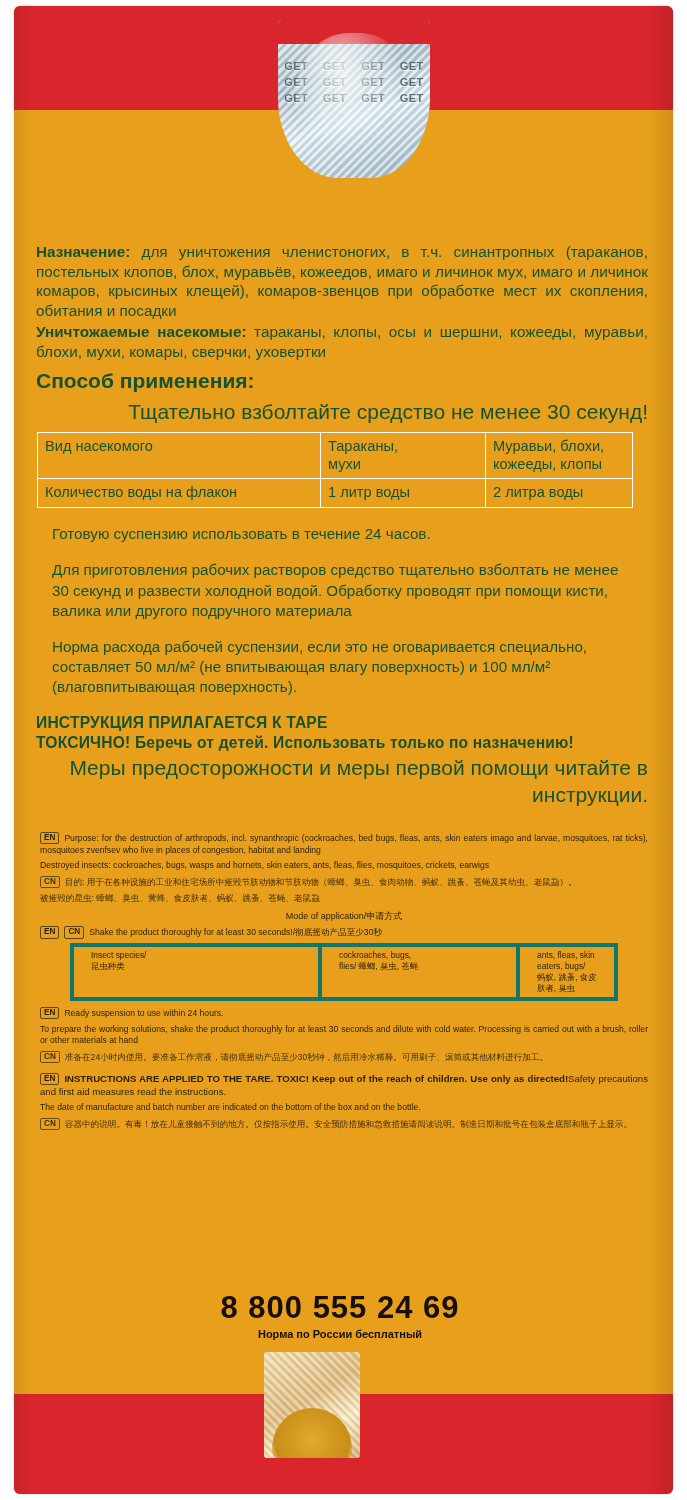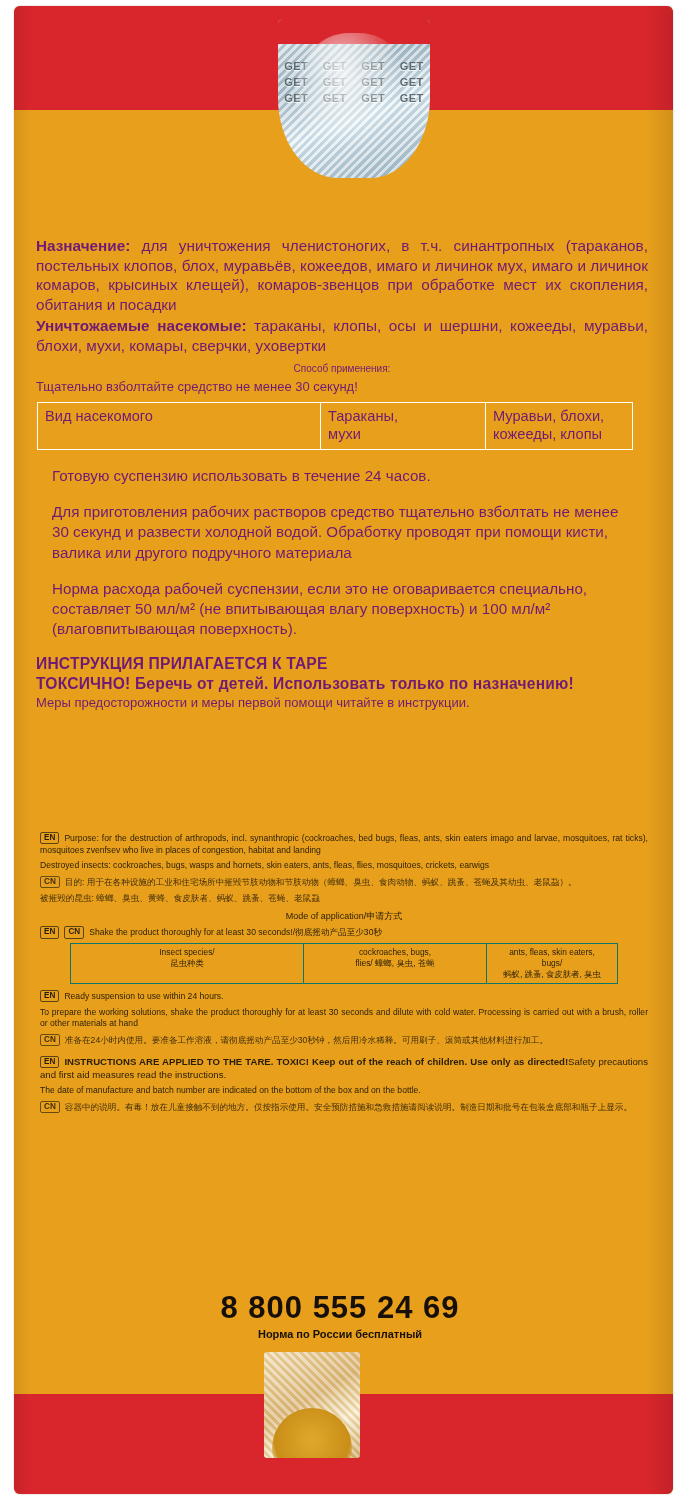--- a/index.html
+++ b/index.html
@@ -128,43 +128,43 @@
     left: 8px; bottom: -30px;
     width: 80px; height: 80px;
     border-radius: 50%;
     background: radial-gradient(circle at 50% 40%, #e0a92c, #c98e18 60%, rgba(201,142,24,0) 72%);
   }
 
   
   .content {
     position: absolute;
     left: 22px;
-    top: 230px;
+    top: 236px;
     width: 612px;
-    color: #701a75;
+    color: #14532d;
   }
   .ru {
     font-size: 15.3px;
     line-height: 1.28;
     text-align: justify;
     margin: 0 0 2px 0;
   }
   .ru b { font-weight: bold; }
 
   .ru-center {
-    text-align: center;
-    font-weight: normal;
-    font-size: 10px;
+    text-align: left;
+    font-weight: bold;
+    font-size: 21px;
     margin: 8px 0 5px 0;
   }
   .ru-plain {
-    font-size: 13px;
+    font-size: 21px;
     line-height: 1.3;
     margin: 0 0 3px 0;
-    text-align: left;
+    text-align: right;
   }
 
   table.ru-table {
     border-collapse: collapse;
     width: 596px;
     margin: 6px 0 8px 1px;
     font-size: 14.6px;
   }
   table.ru-table td {
     border: 1px solid #ffffff;
@@ -221,25 +221,24 @@
     margin: 6px 0 3px 0;
   }
 
   table.sm-table {
     border-collapse: collapse;
     width: 548px;
     margin: 4px 0 6px 30px;
     font-size: 8.4px;
   }
   table.sm-table td {
-    border: 1px solid #0f766e;
-    padding: 3px 11px;
+    border: 4px solid #0f766e;
+    padding: 3px 17px;
     vertical-align: top;
     line-height: 1.3;
-    text-align: center;
   }
   .scol1 { width: 210px; }
   .scol2 { width: 160px; }
 
   .sm-strong {
     font-size: 9.6px;
     font-weight: bold;
     line-height: 1.4;
   }
 
@@ -298,20 +297,25 @@
       <p class="ru-plain">Тщательно взболтайте средство не менее 30 секунд!</p>
 
       <table class="ru-table">
         <tbody>
             <tr>
           <td class="col1">Вид насекомого</td>
           <td class="col2" style="white-space:pre-line">Тараканы,
 мухи</td>
           <td style="white-space:pre-line">Муравьи, блохи,
 кожееды, клопы</td>
+        </tr>
+        <tr>
+          <td class="col1">Количество воды на флакон</td>
+          <td class="col2">1 литр воды</td>
+          <td>2 литра воды</td>
         </tr>
       </tbody>
         </table>
 
       <div class="ru-block">
         <p>Готовую суспензию использовать в течение 24 часов.</p>
         <p>Для приготовления рабочих растворов средство тщательно взболтать не менее 30 секунд и развести холодной водой. Обработку проводят при помощи кисти, валика или другого подручного материала</p>
         <p>Норма расхода рабочей суспензии, если это не оговаривается специально, составляет 50 мл/м² (не впитывающая влагу поверхность) и 100 мл/м² (влаговпитывающая поверхность).</p>
       </div>
 

